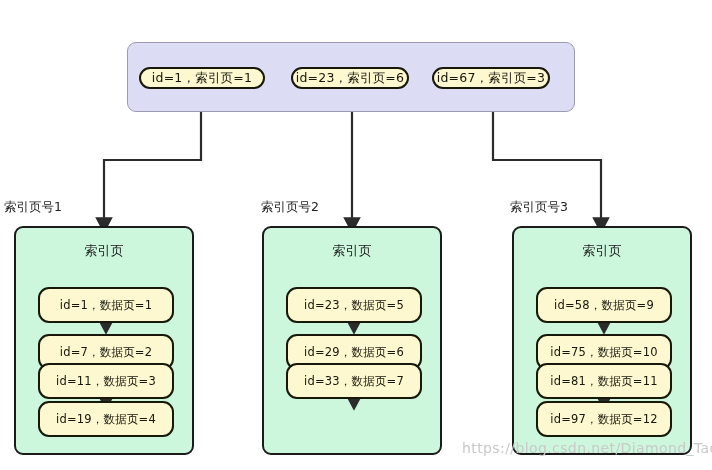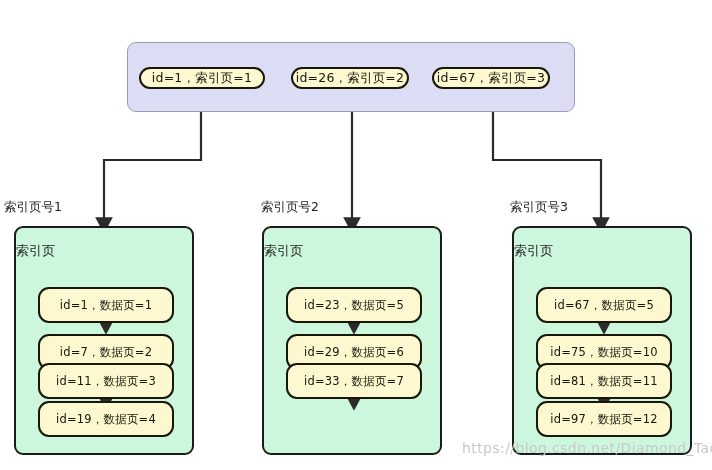--- a/index.html
+++ b/index.html
@@ -53,21 +53,21 @@
     border-radius:9px;
     box-sizing:border-box;
     top:226px;height:229px;
   }
   .leaf.l0{left:14px;width:180px;}
   .leaf.l1{left:262px;width:180px;}
   .leaf.l2{left:512px;width:180px;}
 
   .leaf-title{
     position:absolute;left:0;top:14px;width:100%;
-    text-align:left;font-size:13px;color:#222;
+    text-align:center;font-size:13px;color:#222;
   }
 
   .leaf-pill{
     left:22px;width:136px;height:36px;
     font-size:11.5px;
   }
   .leaf-pill.r0{top:59px;}
   .leaf-pill.r1{top:106px;text-align:center;}
   .leaf-pill.r2{top:135px;}
   .leaf-pill.r3{top:173px;}
@@ -110,21 +110,21 @@
     <path d="M201,94 L201,160 L104,160 L104,220" fill="none" stroke="#2b2b2b" stroke-width="2.2" marker-end="url(#ah)"></path>
 
     <path d="M352,94 L352,220" fill="none" stroke="#2b2b2b" stroke-width="2.2" marker-end="url(#ah)"></path>
 
     <path d="M493,94 L493,160 L601,160 L601,220" fill="none" stroke="#2b2b2b" stroke-width="2.2" marker-end="url(#ah)"></path>
   </svg>
 
   <div class="root-box">
     <div class="root-cells">
       <div class="pill root-pill p0">id=1，索引页=1</div>
-      <div class="pill root-pill p1">id=26，索引页=2</div>
+      <div class="pill root-pill p1">id=23，索引页=6</div>
       <div class="pill root-pill p2">id=67，索引页=3</div>
     </div>
   </div>
 
   <div class="leaf-caption c0">索引页号1</div>
   <div class="leaf-caption c1">索引页号2</div>
   <div class="leaf-caption c2">索引页号3</div>
 
   <div class="leaf l0">
     <div class="leaf-title">索引页</div>
@@ -151,21 +151,21 @@
     <div class="pill leaf-pill r2">id=33，数据页=7</div>
   </div>
 
   <div class="leaf l2">
     <div class="leaf-title">索引页</div>
     <svg class="inner-arrow" viewBox="0 0 180 229" xmlns="http://www.w3.org/2000/svg">
       <path d="M90,80 L90,93" stroke="#2b2b2b" stroke-width="2.2" fill="none" marker-end="url(#ah)"></path>
       <path d="M90,118 L90,131" stroke="#2b2b2b" stroke-width="2.2" fill="none" marker-end="url(#ah)"></path>
       <path d="M90,156 L90,169" stroke="#2b2b2b" stroke-width="2.2" fill="none" marker-end="url(#ah)"></path>
     </svg>
-    <div class="pill leaf-pill r0">id=67，数据页=5</div>
+    <div class="pill leaf-pill r0">id=58，数据页=9</div>
     <div class="pill leaf-pill r1">id=75，数据页=10</div>
     <div class="pill leaf-pill r2">id=81，数据页=11</div>
     <div class="pill leaf-pill r3">id=97，数据页=12</div>
   </div>
 
   <div class="watermark">https://blog.csdn.net/Diamond_Tao</div>
 
 </div>
 
 </body></html>

